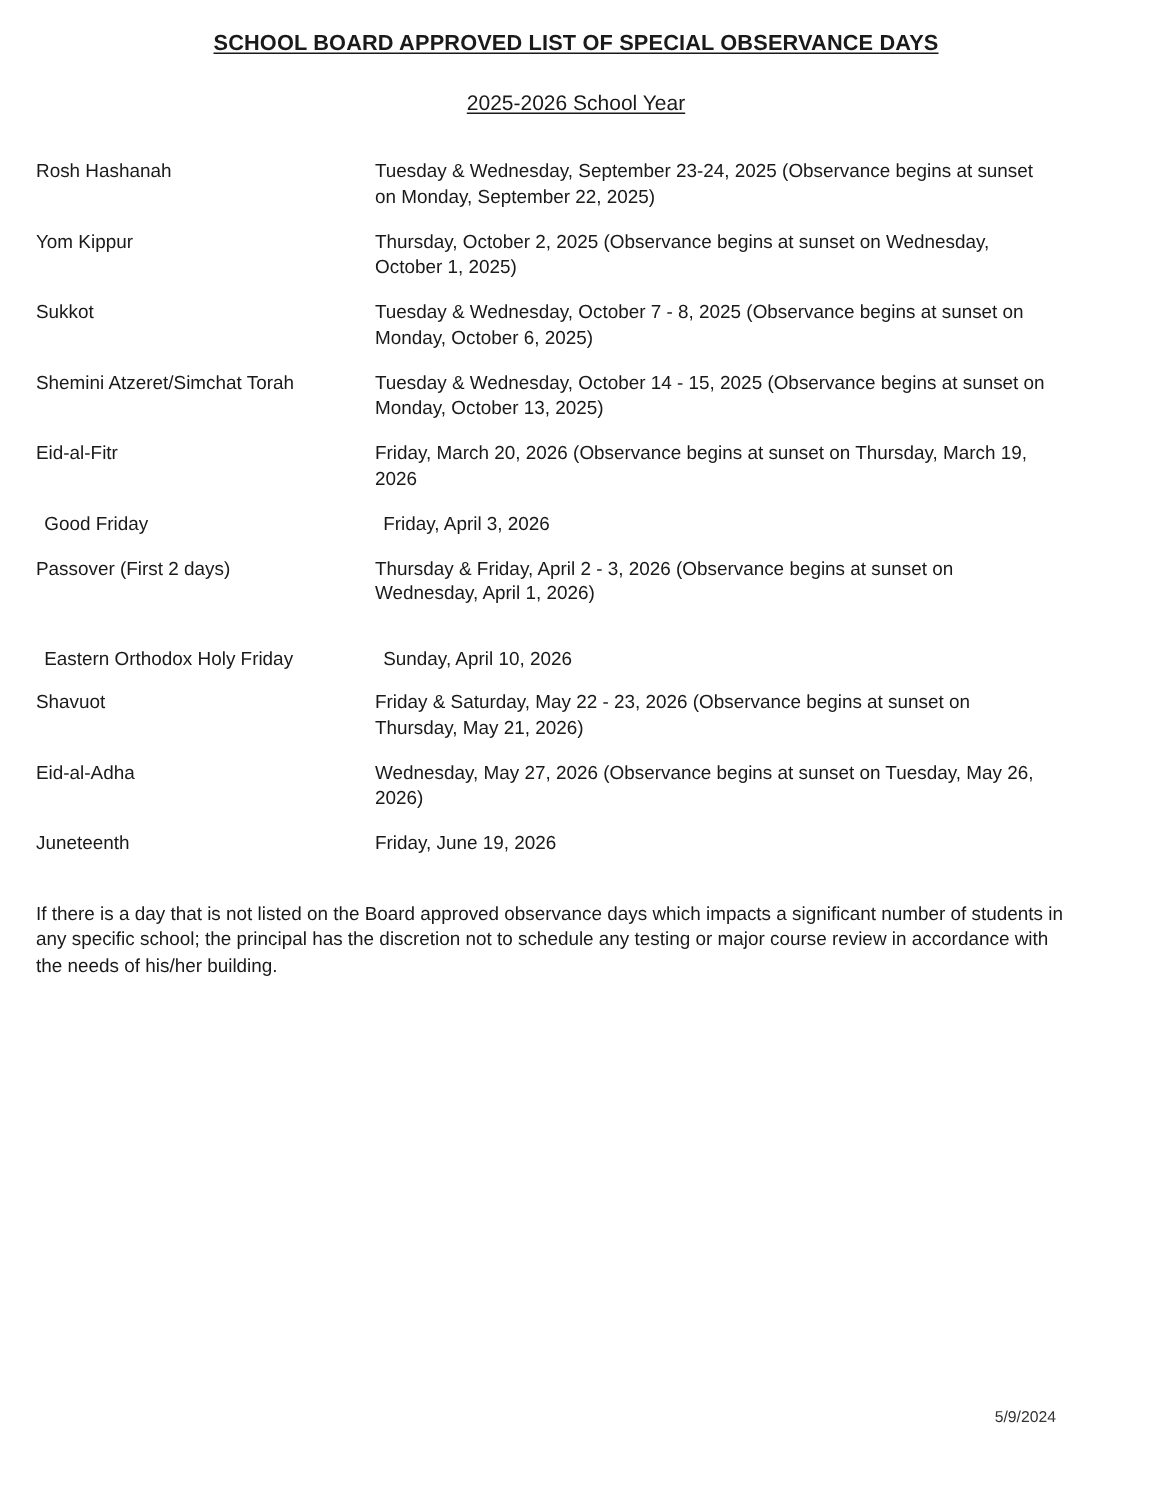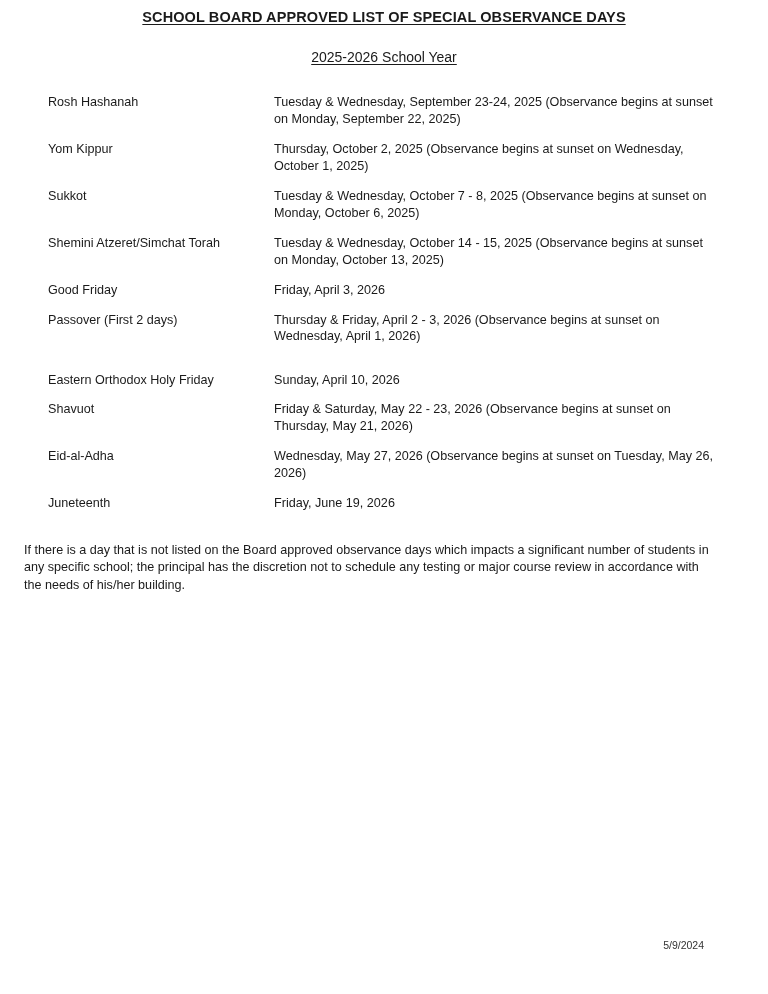--- a/index.html
+++ b/index.html
@@ -18,21 +18,21 @@
   }
 
   .page {
     position: absolute;
     inset: 0;
     background: #ffffff;
   }
 
   
   .doc-header {
-    padding-top: 8px;
+    padding-top: 20px;
     text-align: center;
   }
   .doc-title {
     font-size: 14.5px;
     font-weight: bold;
     letter-spacing: 0.1px;
     text-decoration: underline;
     text-underline-offset: 2px;
     display: inline-block;
     line-height: 1.2;
@@ -48,21 +48,20 @@
     text-underline-offset: 2px;
     display: inline-block;
     line-height: 1.2;
   }
 
   
   .observance-list {
     margin-top: 28px;
     padding-left: 24px;
     padding-right: 52px;
-    margin-left: 24px;
   }
   .observance-row {
     display: flex;
     align-items: flex-start;
     margin-bottom: 14px;
   }
   .observance-row.tight {
     margin-bottom: 13px;
     justify-content: center;
   }
@@ -121,20 +120,24 @@
       <div class="obs-date">Thursday, October 2, 2025 (Observance begins at sunset on Wednesday, October 1, 2025)</div>
     </div>
     <div class="observance-row">
       <div class="obs-name">Sukkot</div>
       <div class="obs-date">Tuesday &amp; Wednesday, October 7 - 8, 2025 (Observance begins at sunset on Monday, October 6, 2025)</div>
     </div>
     <div class="observance-row">
       <div class="obs-name">Shemini Atzeret/Simchat Torah</div>
       <div class="obs-date">Tuesday &amp; Wednesday, October 14 - 15, 2025 (Observance begins at sunset on Monday, October 13, 2025)</div>
     </div>
+    <div class="observance-row">
+      <div class="obs-name">Eid-al-Fitr</div>
+      <div class="obs-date">Friday, March 20, 2026 (Observance begins at sunset on Thursday, March 19, 2026</div>
+    </div>
     <div class="observance-row tight">
       <div class="obs-name">Good Friday</div>
       <div class="obs-date">Friday, April 3, 2026</div>
     </div>
     <div class="observance-row">
       <div class="obs-name">Passover (First 2 days)</div>
       <div class="obs-date">Thursday &amp; Friday, April 2 - 3, 2026 (Observance begins at sunset on Wednesday, April 1, 2026)</div>
     </div>
     <div class="observance-row tight">
     </div>

